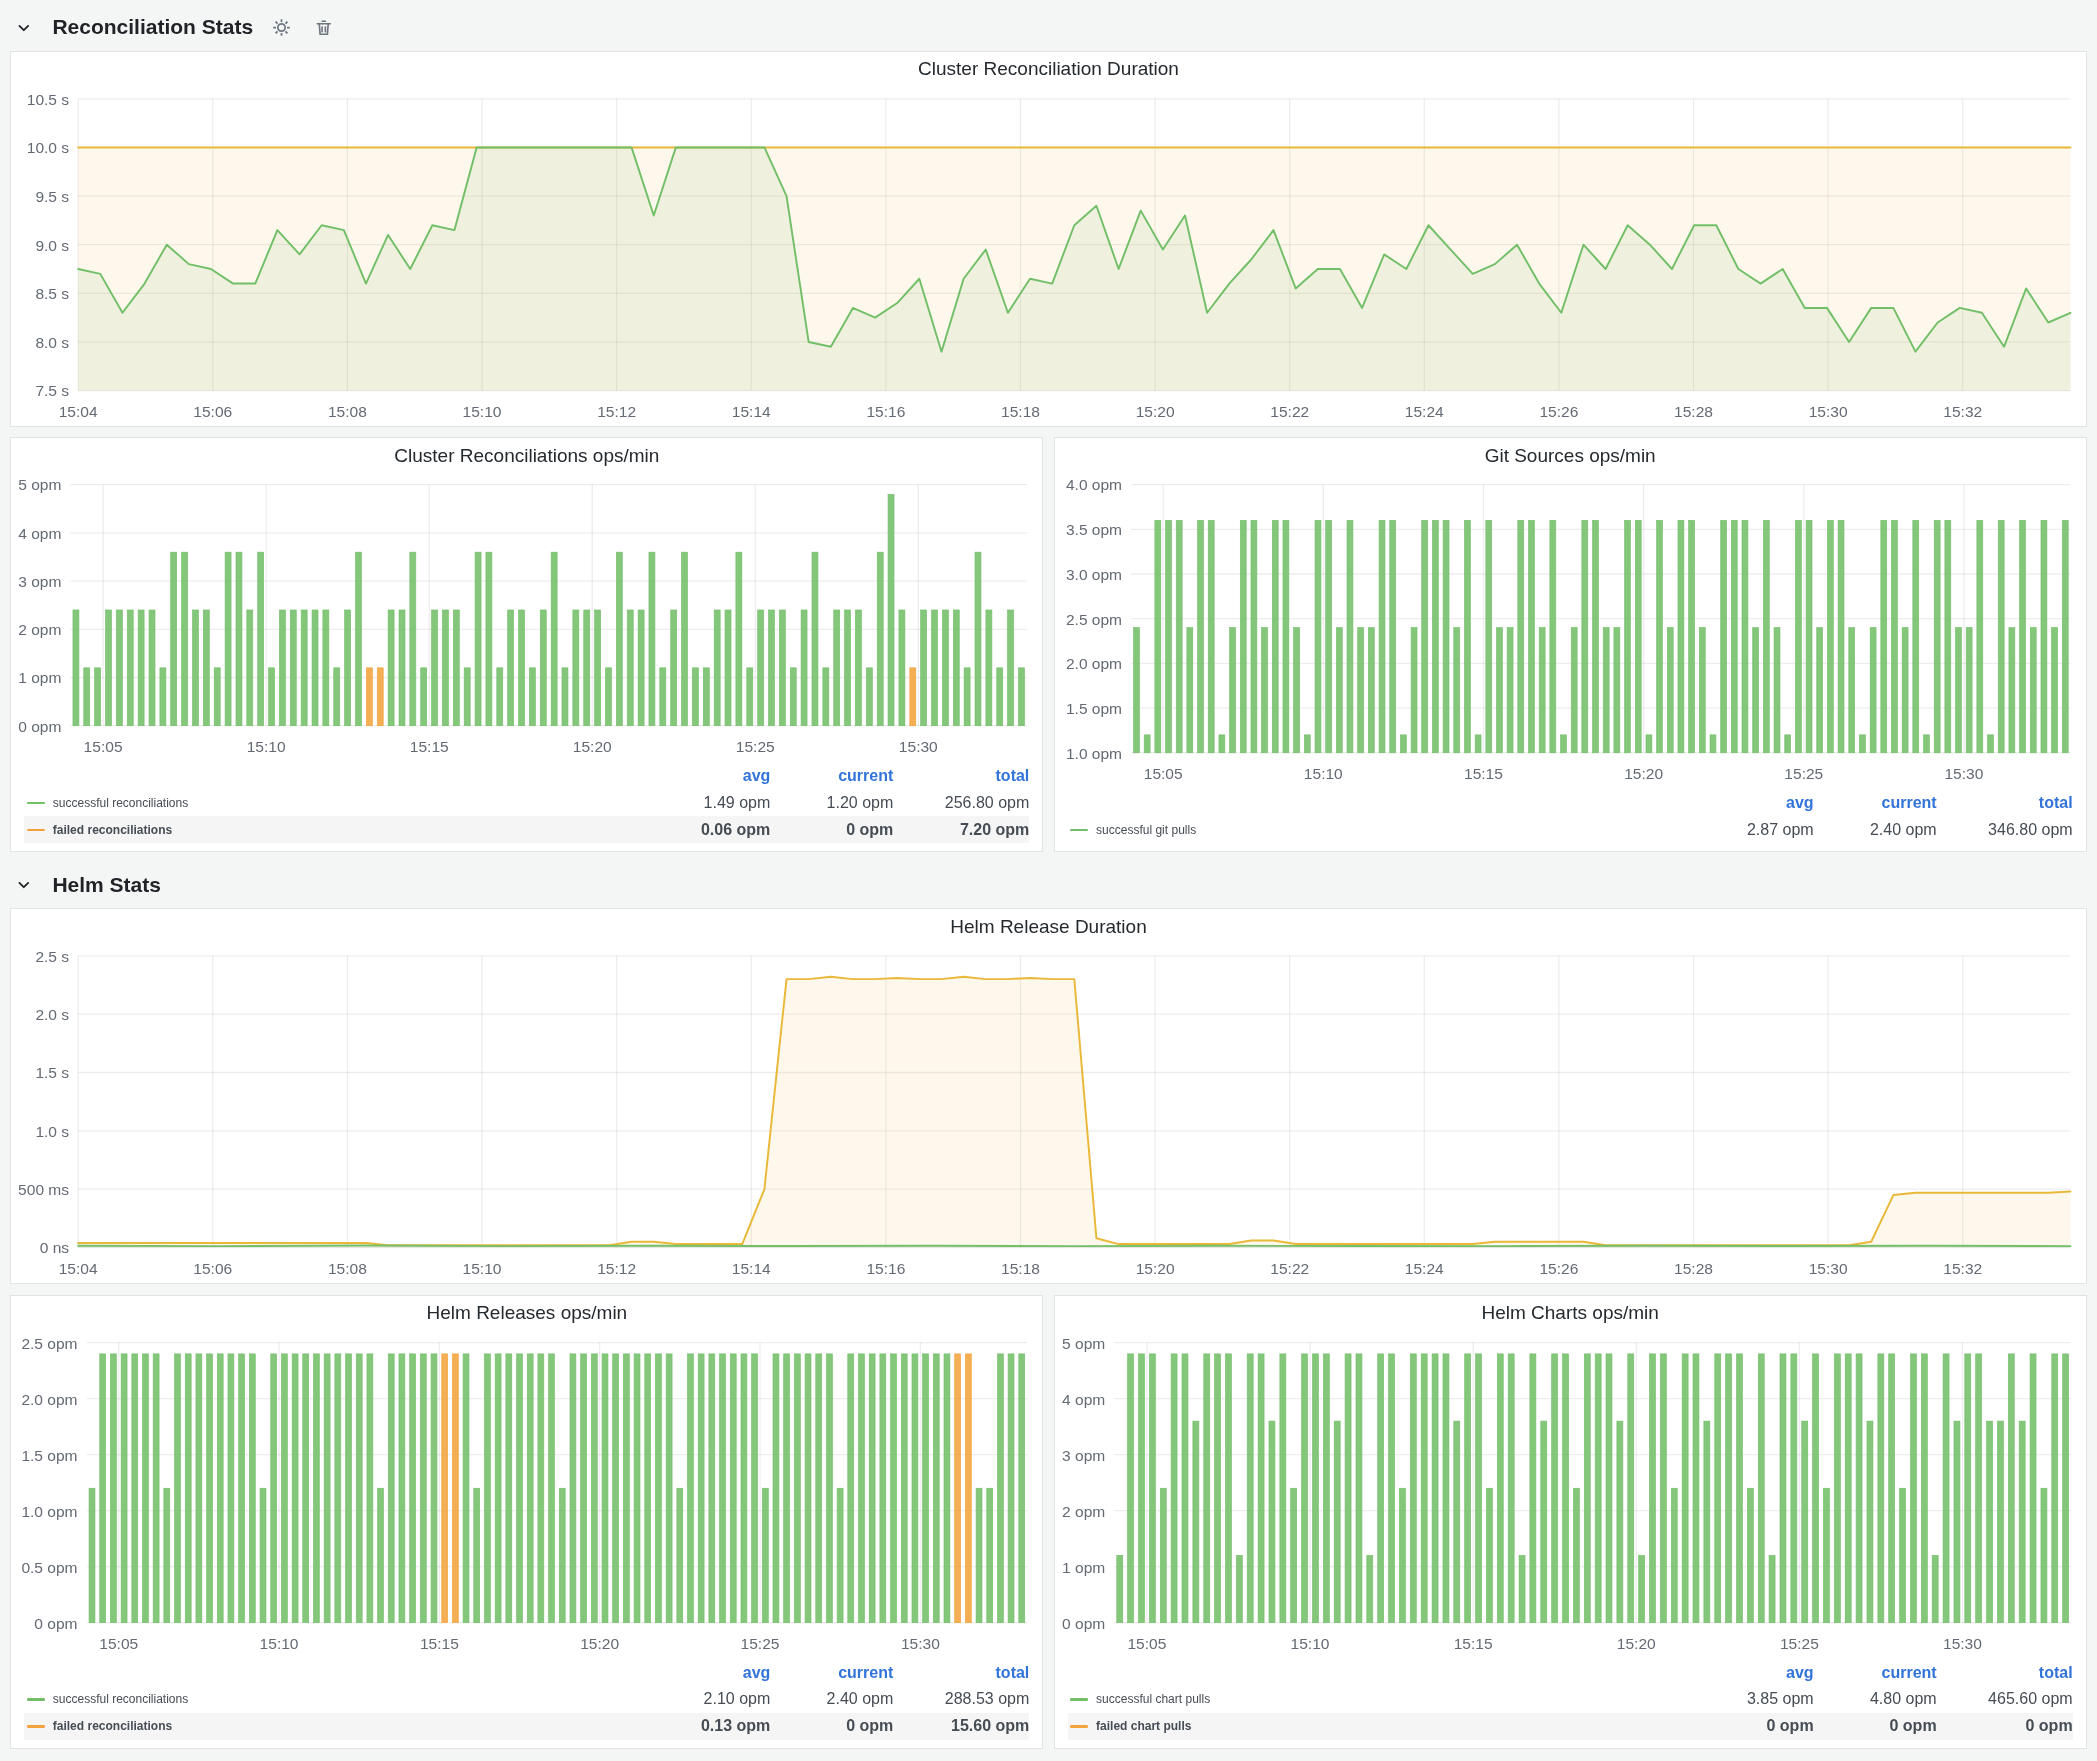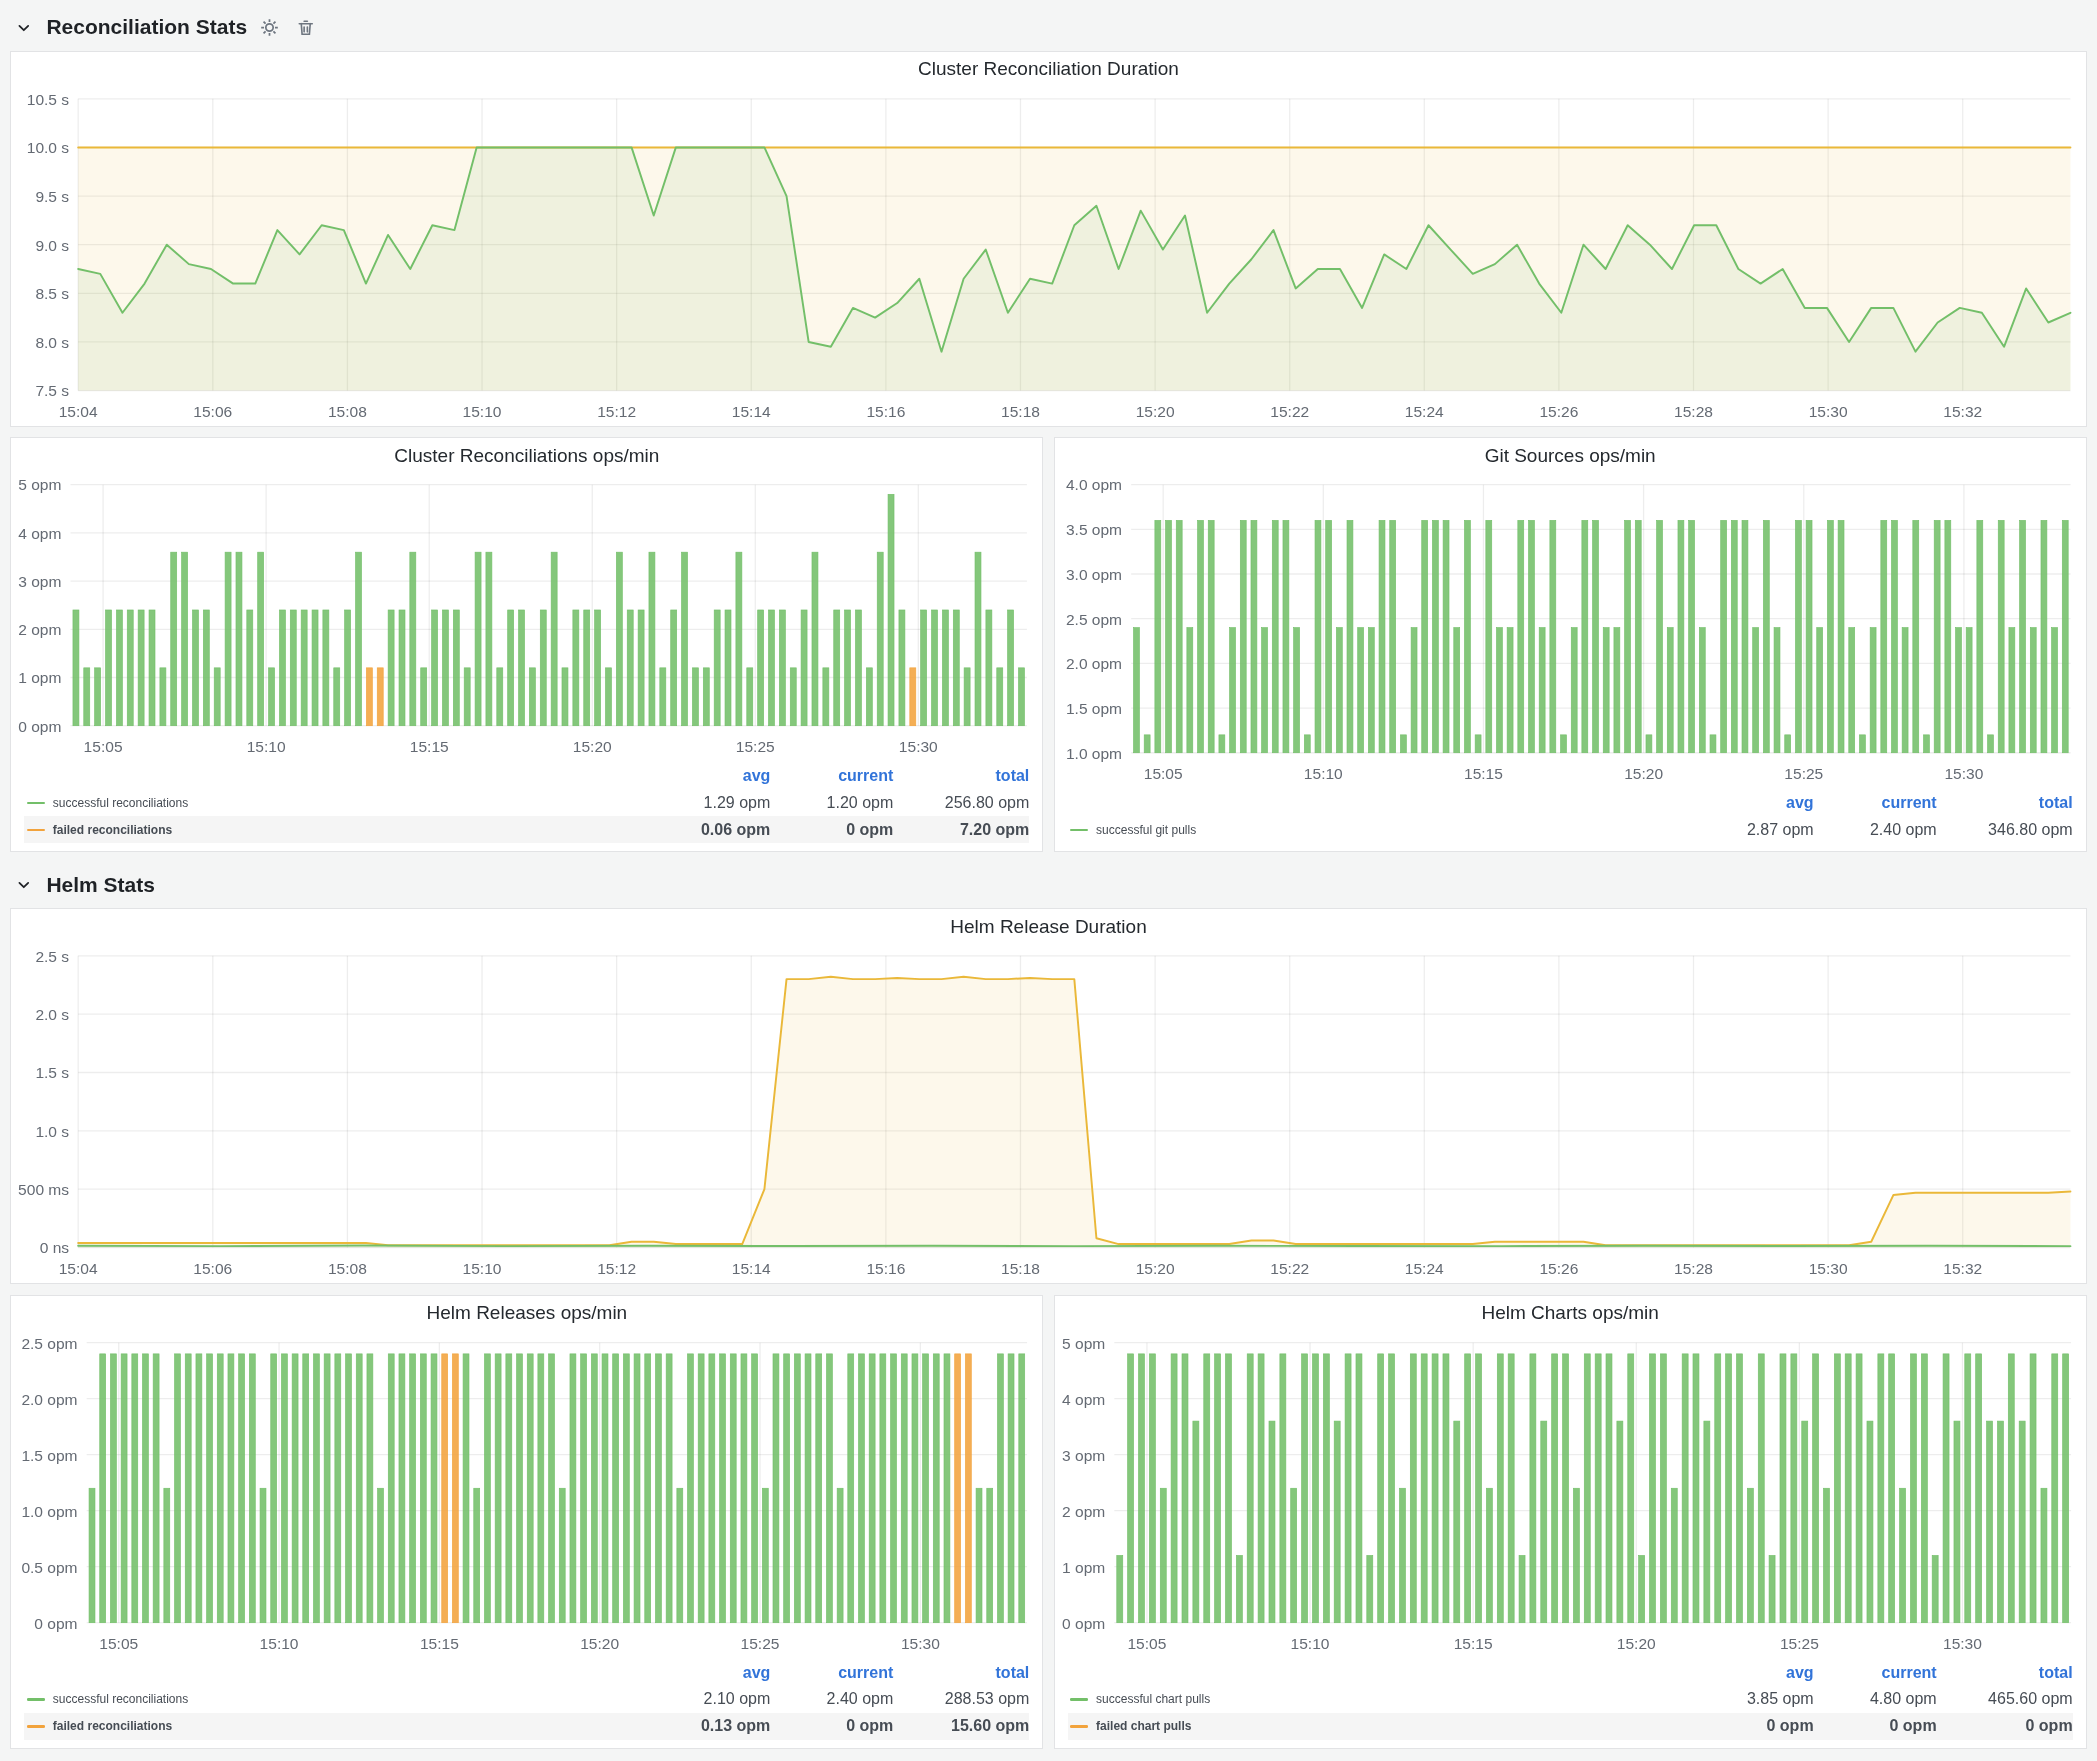--- a/index.html
+++ b/index.html
@@ -5,21 +5,21 @@
   * { box-sizing: border-box; }
   html, body { margin: 0; padding: 0; }
   body {
     width: 2097px; height: 1761px;
     background: #f4f5f5;
     font-family: "Liberation Sans", "DejaVu Sans", sans-serif;
     color: #464c54;
     padding: 9px 10.4px;
     overflow: hidden;
   }
-  .section-header { display: flex; align-items: center; gap: 9px; height: 34px; margin: 1.3px 0 6.5px; }
+  .section-header { display: flex; align-items: center; gap: 15px; height: 34px; margin: 1.3px 0 6.5px; }
   .section-header.mt { margin-top: 15.6px; }
   .section-title { font-size: 21px; font-weight: 700; color: #1f2226; }
   .icon-btn { display: flex; align-items: center; justify-content: center; width: 27px; height: 27px; cursor: pointer; }
   .panel { background: #ffffff; border: 0.6px solid #e2e3e5; display: flex; flex-direction: column; min-width: 0; }
   .p-full { height: 376px; }
   .row { display: flex; gap: 10.4px; margin-top: 10.4px; border-radius: 29px; }
   .row .panel { flex: 1; }
   .row-mid .panel { height: 415px; }
   .row-bot .panel { height: 454px; }
   .panel-title { flex: 0 0 35px; display: flex; align-items: center; justify-content: center; font-size: 19px; font-weight: 500; color: #24292e; cursor: pointer; }
@@ -236,21 +236,21 @@
           <div></div>
           <div class="lh">avg</div>
           <div class="lh">current</div>
           <div class="lh">total</div>
         </div>
         <div class="legend-grid legend-row">
           <div class="lname">
             <span class="swatch" style="background: rgb(115, 191, 105);"></span>
             <span>successful reconciliations</span>
           </div>
-          <div class="lval">1.29 opm</div>
+          <div class="lval">1.49 opm</div>
           <div class="lval">1.20 opm</div>
           <div class="lval">256.80 opm</div>
         </div>
         <div class="legend-grid legend-row alt">
           <div class="lname">
             <span class="swatch" style="background: rgb(242, 163, 60);"></span>
             <span>failed reconciliations</span>
           </div>
           <div class="lval">0.06 opm</div>
           <div class="lval">0 opm</div>

